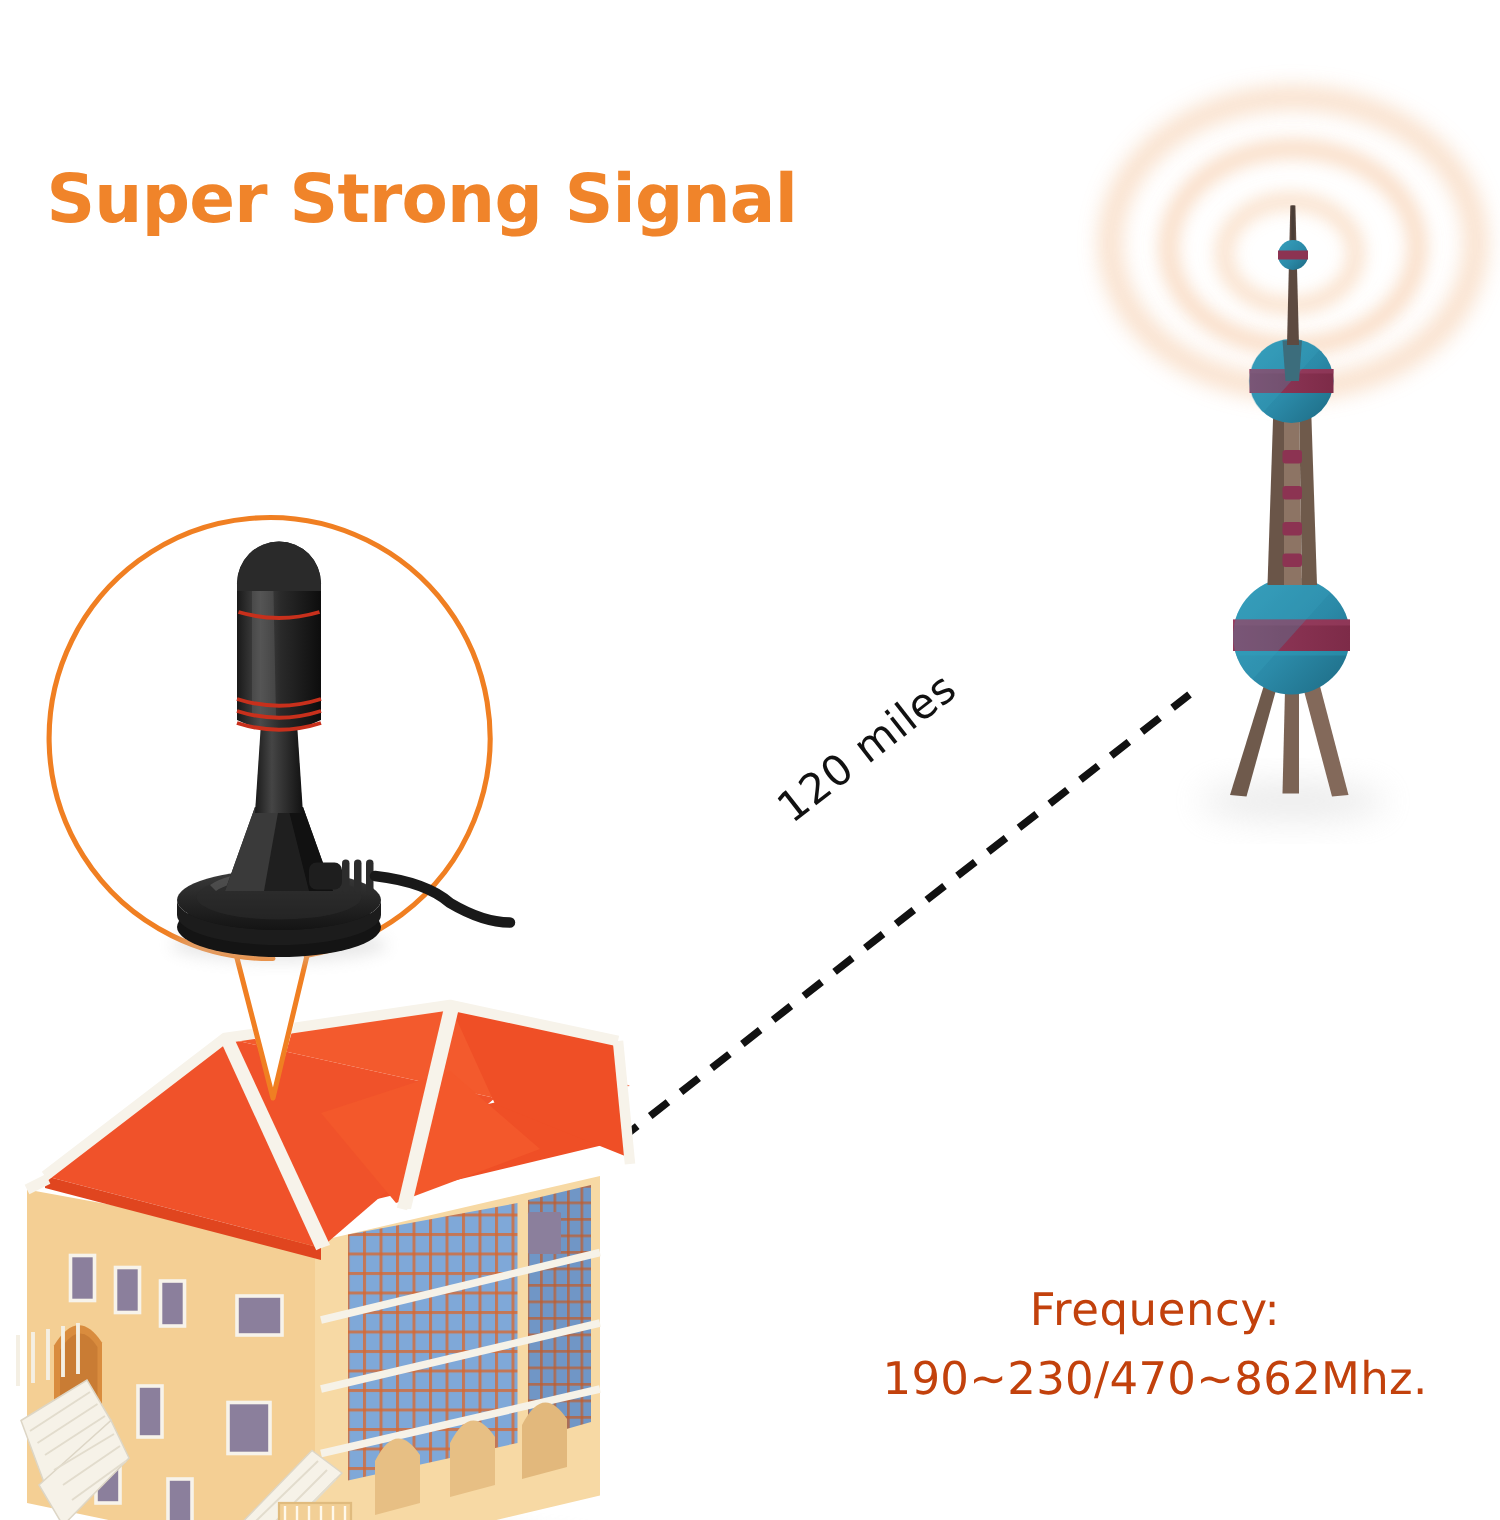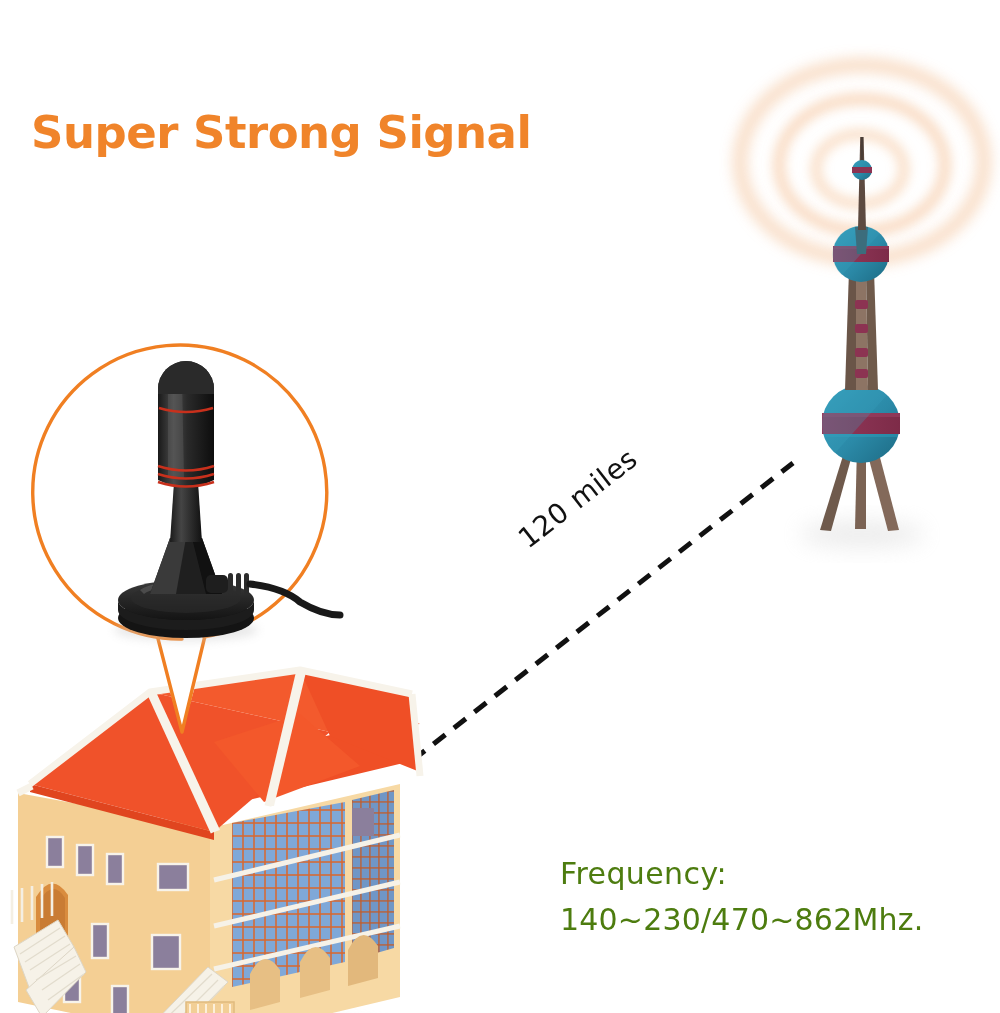--- a/index.html
+++ b/index.html
@@ -44,22 +44,23 @@
     color: #231f20;
     line-height: 1.48;
   }
 
   
   #freq-block {
     position: absolute;
     left: 560px;
     top: 812px;
     width: 420px;
+    text-align: center;
     font-family: "DejaVu Sans", sans-serif;
-    color: #4d7c0f;
+    color: #c2410c;
   }
   #freq-label {
     font-size: 30px;
     letter-spacing: 0.4px;
     line-height: 1.34;
   }
   #freq-value {
     font-size: 30px;
     letter-spacing: 0.2px;
     line-height: 1.34;
@@ -415,16 +416,16 @@
     <g stroke="#c8301c" stroke-width="2.6" fill="none">
       <path d="M159 366 q27 8 54 0"></path>
       <path d="M158 424 q28 9 56 0"></path>
       <path d="M158 432 q28 9 56 0"></path>
       <path d="M158 440 q28 9 56 0"></path>
     </g>
   </svg>
 
   <div id="freq-block">
     <div id="freq-label">Frequency:</div>
-    <div id="freq-value">140~230/470~862Mhz.</div>
+    <div id="freq-value">190~230/470~862Mhz.</div>
   </div>
 
 </div>
 
 </body></html>

